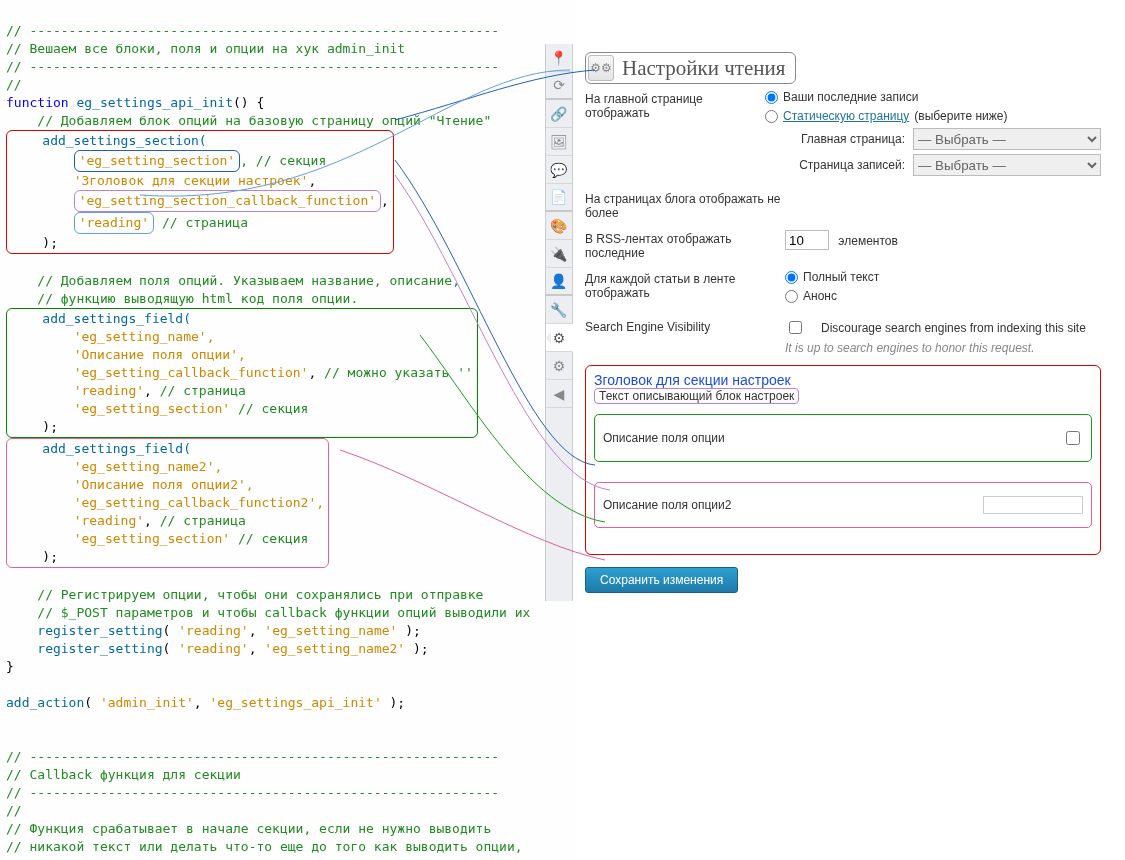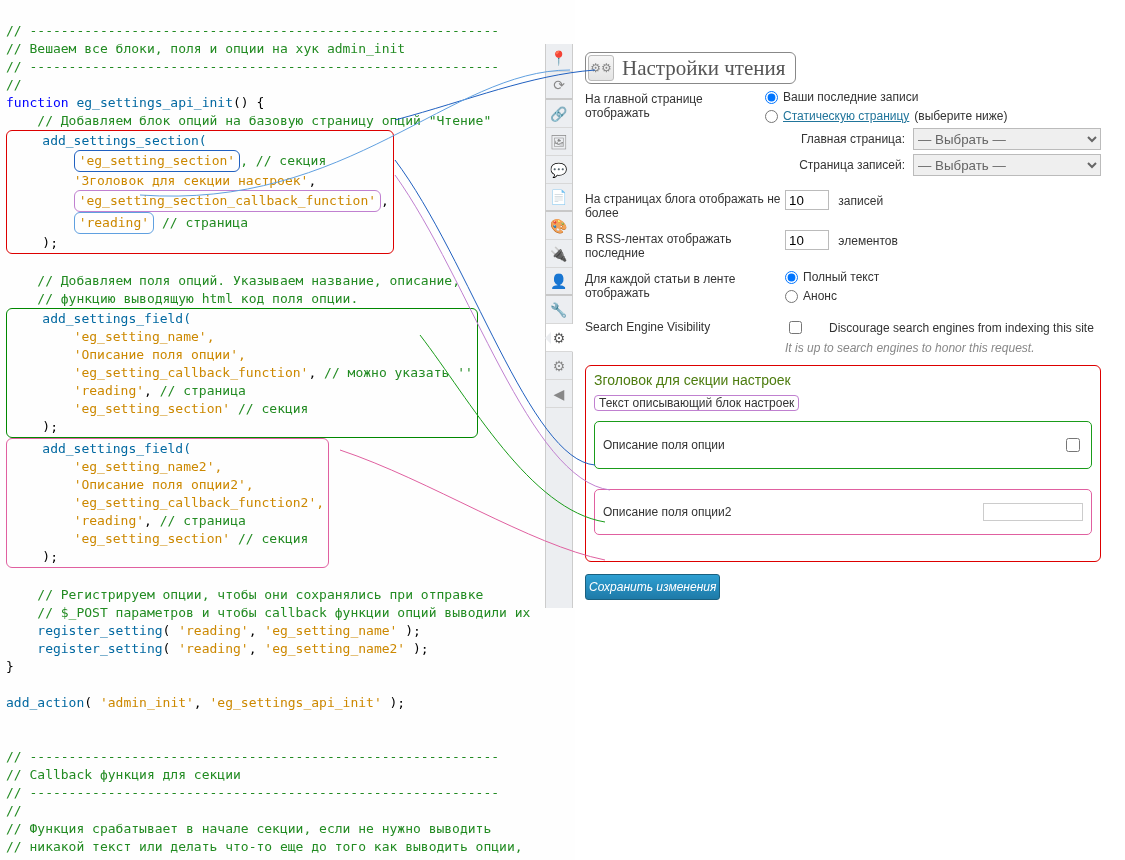--- a/index.html
+++ b/index.html
@@ -115,30 +115,30 @@
   .form-label { width: 200px; color: #333; padding-top: 2px; }
   .form-field { flex: 1; }
   .radio-row { display: flex; align-items: center; gap: 5px; margin-bottom: 5px; }
   .radio-row input[type=radio] { margin: 0; }
   .link { color: #21759b; text-decoration: underline; }
   .sub-select-row { display: flex; align-items: center; margin: 4px 0; }
   .sub-select-row .slabel { text-align: right; width: 140px; margin-right: 8px; }
   .sub-select-row select { width: 188px; height: 22px; border: 1px solid #bbb; color:#666; }
   .num-input { width: 44px; height: 20px; border:1px solid #bbb; text-align:left; padding:0 3px; }
   .after-label { margin-left: 6px; color:#333; }
-  .checkbox-row { display:flex; align-items:center; gap:24px; }
+  .checkbox-row { display:flex; align-items:center; gap:16px; }
   .note { font-style: italic; color:#888; margin-top:4px; }
   .settings-section {
     border: 1px solid #d00;
     border-radius: 6px;
     padding: 6px 8px;
     margin-top: 8px;
     position: relative;
   }
-  .section-heading { font-size: 14px; color: #4d7c0f; margin-bottom: 7px; }
+  .section-heading { font-size: 14px; color: #1d4ed8; margin-bottom: 0; }
   .section-desc {
     display:inline-block;
     border: 1px solid #c080d0;
     border-radius: 4px;
     padding: 0 4px;
     font-size: 12px;
     margin-bottom: 10px;
   }
   .opt-row {
     border-radius: 5px;
@@ -151,24 +151,23 @@
   .opt-green { border: 1px solid #1a9c1a; }
   .opt-pink { border: 1px solid #e060a0; }
   .opt-row .opt-label { color:#333; }
   .opt-row .opt-ctrl input[type=checkbox]{ width:14px; height:14px; }
   .opt-row .opt-ctrl input[type=text]{ width:100px; height:18px; border:1px solid #ccc; }
   .save-btn {
     margin-top: 12px;
     background: linear-gradient(#2e9fd2,#1e7aa8);
     border: 1px solid #1b607f;
     color: #fff;
-    padding: 5px 3px;
+    padding: 5px 14px;
     border-radius: 3px;
     font-size: 12px;
-    font-style: italic;
   }
 
   
   .svg-overlay {
     position: absolute;
     left: 0; top: 0;
     width: 1125px; height: 860px;
     pointer-events: none;
   }
 </style>
@@ -266,24 +265,20 @@
         </div>
         <div class="sub-select-row">
           <span class="slabel">Страница записей:</span>
           <select><option>— Выбрать —</option></select>
         </div>
       </div>
     </div>
 
     <div class="form-row">
       <div class="form-label">На страницах блога отображать не более</div>
-      <div class="form-field">
-        <input class="num-input" type="number" value="10" style="">
-        <span class="after-label">записей</span>
-      </div>
     </div>
 
     <div class="form-row">
       <div class="form-label">В RSS-лентах отображать последние</div>
       <div class="form-field">
         <input class="num-input" type="number" value="10" style="">
         <span class="after-label">элементов</span>
       </div>
     </div>
 

